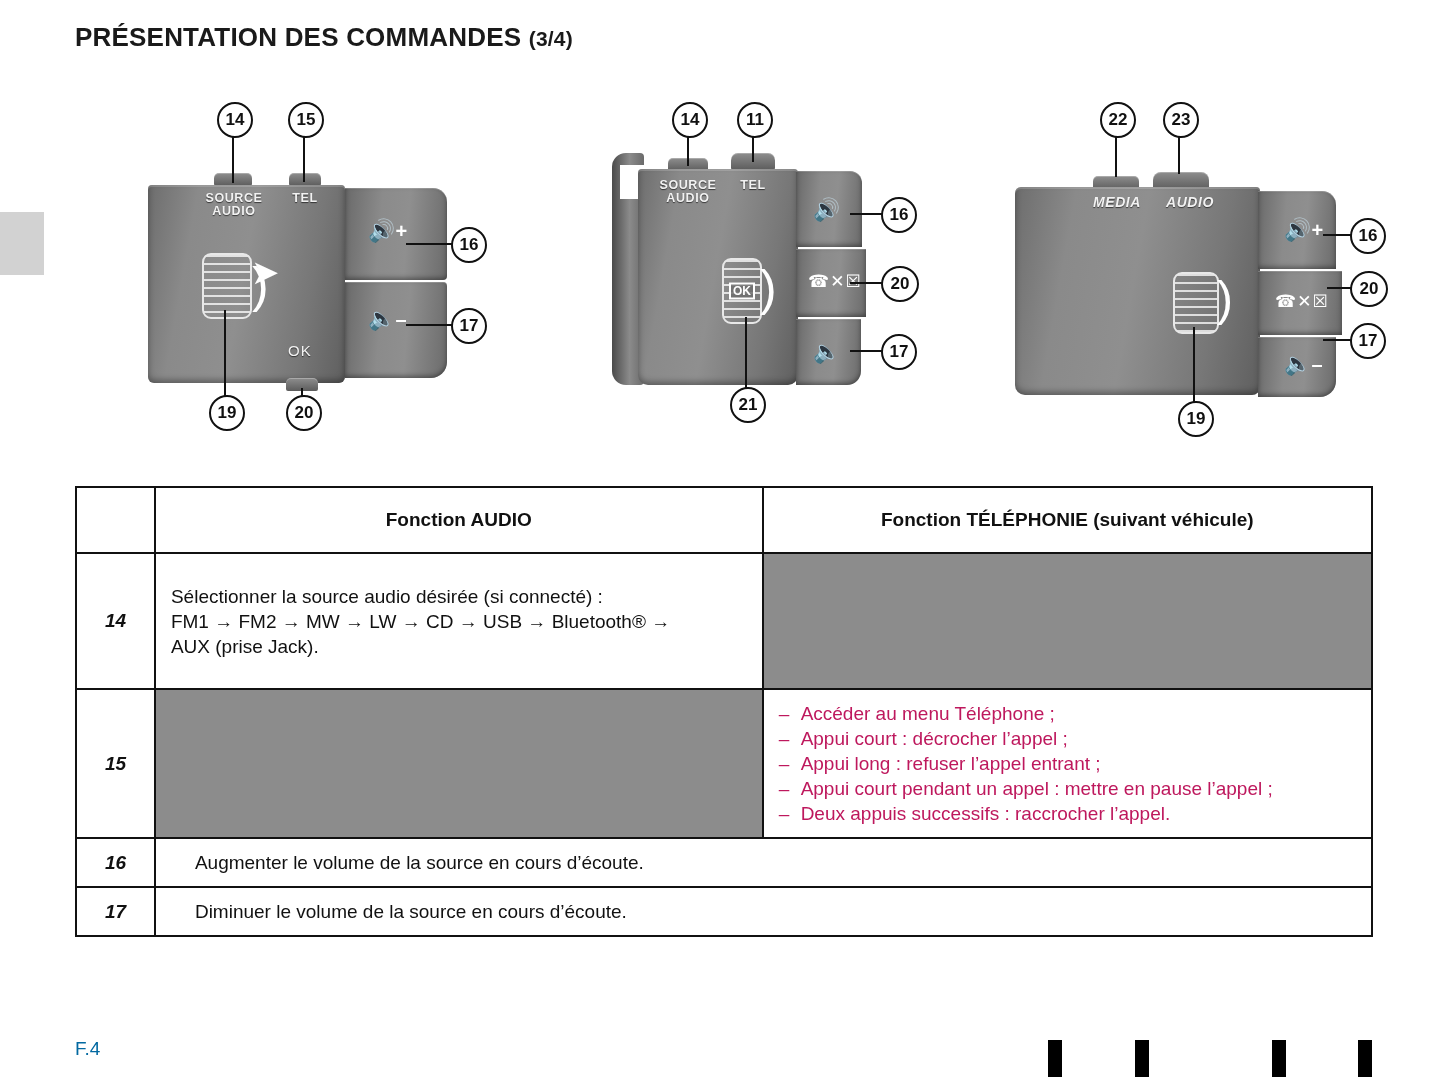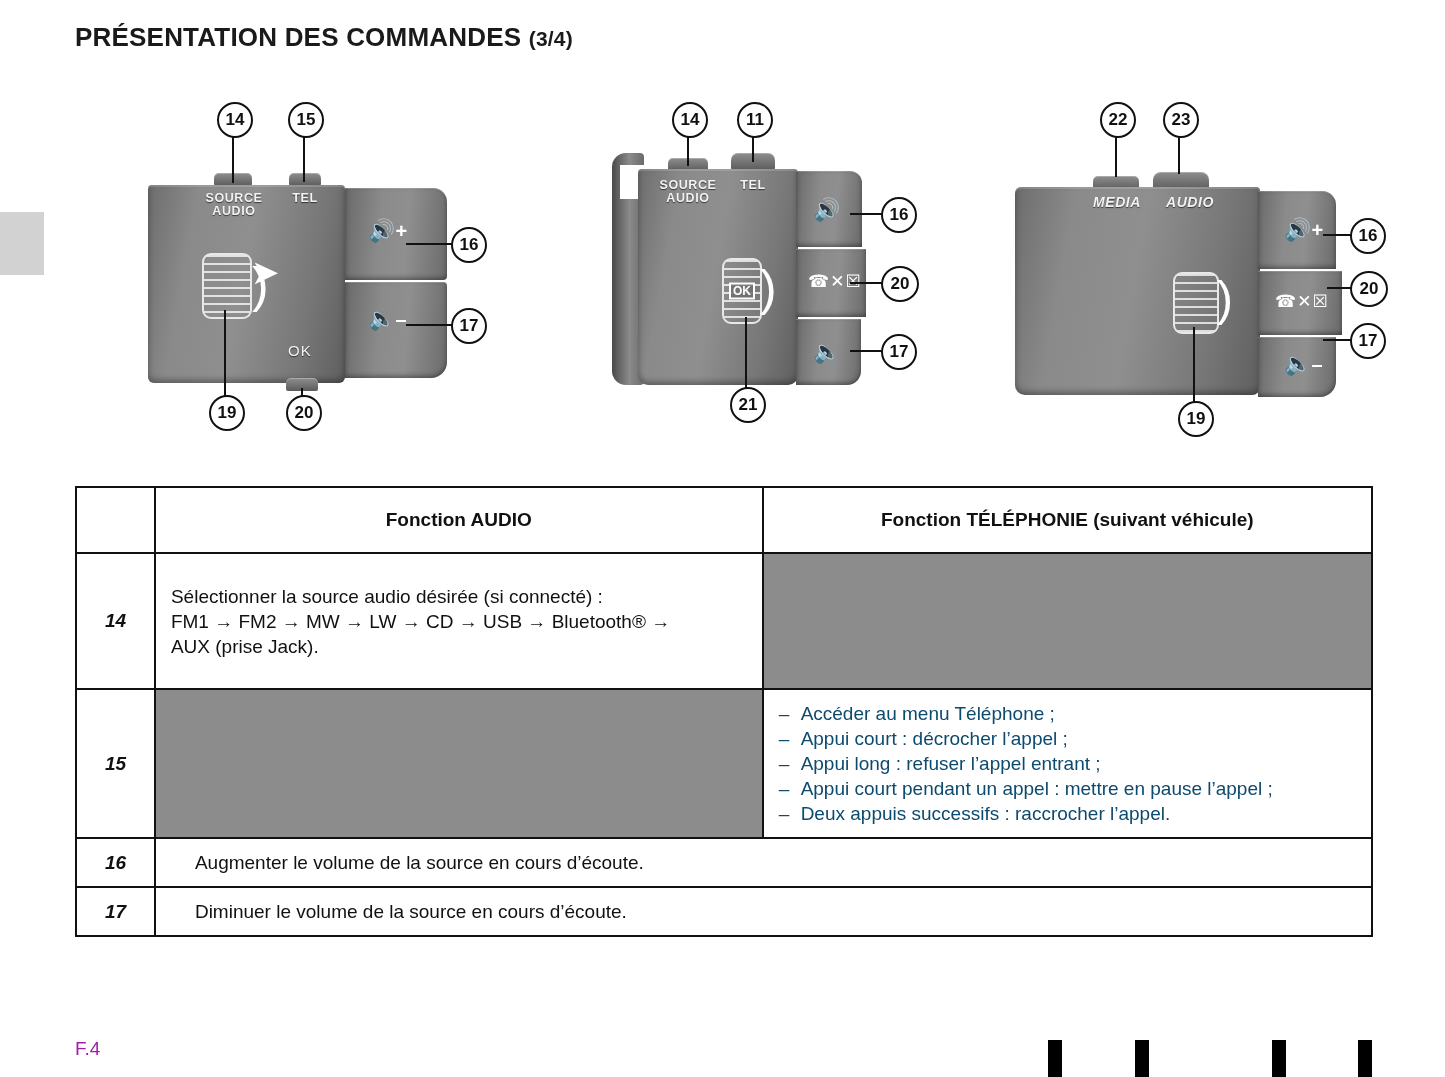--- a/index.html
+++ b/index.html
@@ -82,25 +82,25 @@
   .tbl{position:absolute;left:75px;top:486px;width:1298px;border-collapse:collapse;}
   .tbl td,.tbl th{border:2px solid #111;}
   .tbl .c-num{width:76px;text-align:center;font-style:italic;font-weight:bold;font-size:19px;color:#111;}
   .tbl .c-audio{width:613px;}
   .tbl .c-tel{width:607px;}
   .tbl .hdr{text-align:center;font-weight:bold;font-size:19px;color:#111;height:62px;vertical-align:middle;}
   .tbl .gray{background:#8c8c8c;}
   .cellpad{padding:10px 14px;font-size:19px;color:#111;line-height:25px;}
   .center{text-align:left;margin-left:24px;}
   .lst{list-style:none;margin:0;padding:0;}
-  .lst li{font-size:19px;color:#0c4a6e;line-height:25px;white-space:nowrap;}
+  .lst li{font-size:19px;color:#be185d;line-height:25px;white-space:nowrap;}
   .lst li .d{display:inline-block;width:22px;}
 
   
-  .folio{position:absolute;left:75px;top:1038px;font-size:19px;color:#a21caf;}
+  .folio{position:absolute;left:75px;top:1038px;font-size:19px;color:#0369a1;}
   .bar{position:absolute;background:#000;width:14px;height:42px;top:1040px;}
 </style>
 </head>
 <body>
 
 <div class="page">
 
   <div class="edge-tab"></div>
 
   <div class="title">

